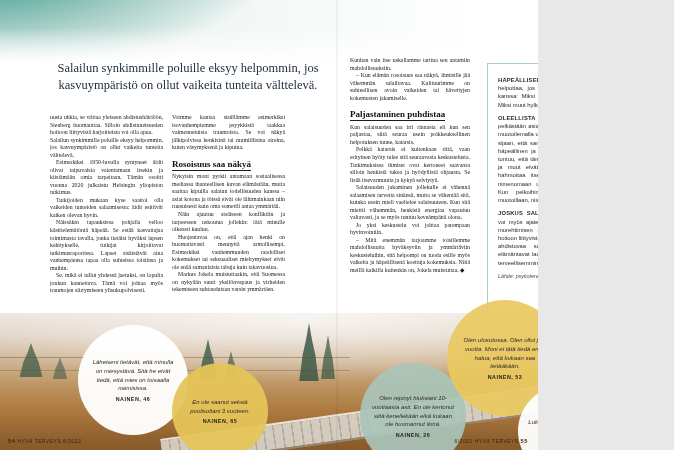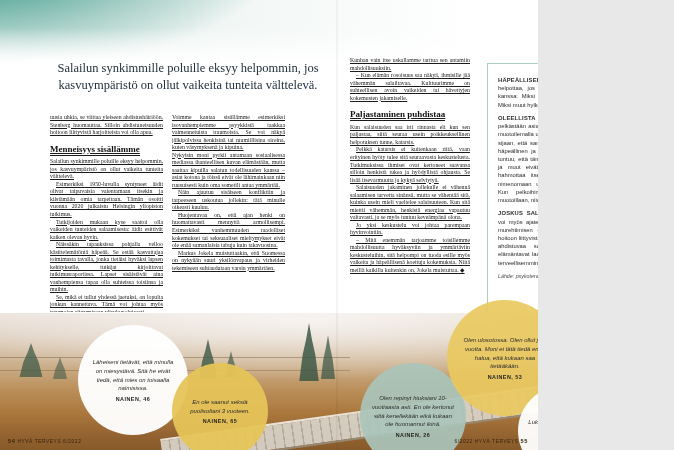--- a/index.html
+++ b/index.html
@@ -15,21 +15,21 @@
 
   .fold{position:absolute;left:336px;top:0;width:3px;height:450px;
     background:linear-gradient(to right, rgba(0,0,0,0.06), rgba(0,0,0,0));pointer-events:none;}
 
   
   .quote{position:absolute;left:52px;top:60px;width:272px;text-align:center;
     font-size:12.5px;line-height:1.36;color:#22303e;}
 
   
   .col{position:absolute;font-size:5.8px;line-height:1.3;color:#1b1b1b;
-    text-align:justify;overflow:hidden;hyphens:auto;text-decoration:underline;}
+    text-align:justify;overflow:hidden;hyphens:auto;}
   .col p{margin:0;}
   .col p.ind{text-indent:6px;}
   .h2{display:block;font-size:9px;font-weight:bold;color:#101010;margin:7px 0 3px;text-align:left;}
   .h2 span{border-bottom:0.8px solid #1b1b1b;padding-bottom:1px;}
   .col1{left:50px;top:114px;width:113px;height:198px;}
   .col2{left:172px;top:114px;width:113px;height:198px;}
   .col3{left:350px;top:57px;width:120px;height:256px;}
 
   
   .sidebar{position:absolute;left:487px;top:63px;width:151px;height:252px;box-sizing:border-box;
@@ -78,30 +78,30 @@
 <body>
 
 <div class="spread">
 
   <div class="top-strip"></div>
 
   <div class="quote">Salailun synkimmille poluille eksyy helpommin, jos kasvuympäristö on ollut vaikeita tunteita välttelevä.</div>
 
   <div class="col col1">
     <p>uusia uhkia, se viittaa yleiseen ahdistushäiriöön, Stenberg huomauttaa. Silloin ahdistuneisuuden hoitoon liittyvistä harjoitteista voi olla apua.</p>
-    <span class="h2"><span>Menneisyys sisällämme</span></span>
     <p>Salailun synkimmille poluille eksyy helpommin, jos kasvuympäristö on ollut vaikeita tunteita välttelevä.</p>
     <p class="ind">Esimerkiksi 1950-luvulla syntyneet äidit olivat taipuvaisia vaientamaan itsekin ja kiistämään omia tarpeitaan. Tämän osoitti vuonna 2020 julkaistu Helsingin yliopiston tutkimus.</p>
     <p class="ind">Tutkijoiden mukaan kyse saattoi olla vaikeiden tunteiden salaamisesta: äidit esittivät kaiken olevan hyvin.</p>
     <p class="ind">Näissäkin tapauksissa pohjalla velloo käsittelemätöntä häpeää. Se estää kasvattajaa toimimasta tavalla, jonka tietäisi hyväksi lapsen kehitykselle, tutkijat kirjoittavat tutkimusraportissa. Lapset sisäistävät aina vanhempiensa tapaa olla suhteissa toisiinsa ja muihin.</p>
     <p class="ind">Se, mikä ei tullut yhdessä jaetuksi, on lopulta jonkun kannettava. Tämä voi johtaa myös traumojen siirtymiseen ylisukupolvisesti.</p>
   </div>
 
   <div class="col col2">
     <p>Voimme kantaa sisällämme esimerkiksi isovanhempiemme psyykkistä taakkaa vaimennetuista traumoista. Se voi näkyä jälkipolvissa henkisinä tai ruumiillisina oireina, kuten väsymyksenä ja kipuina.</p>
+    <span class="h2"><span>Rosoisuus saa näkyä</span></span>
     <p>Nykyisin moni pyrkii antamaan sosiaalisessa mediassa ihanteellisen kuvan elämästään, mutta saattaa kipuilla salatun todellisuuden kanssa – asiat kotona ja töissä eivät ole lähimainkaan niin ruusuisesti kuin oma sometili antaa ymmärtää.</p>
     <p class="ind">Näin ajautuu sisäiseen konfliktiin ja tarpeeseen uskoutua jollekin: tätä minulle oikeasti kuuluu.</p>
     <p class="ind">Huojentavaa on, että ajan henki on huomattavasti mennyttä armollisempi. Esimerkiksi vanhemmuuden raadolliset kokemukset tai seksuaaliset mieltymykset eivät ole enää samanlaisia tabuja kuin takavuosina.</p>
     <p class="ind">Markus Jokela muistuttaakin, että Suomessa on nykyään suuri yksilönvapaus ja virheiden tekemiseen suhtaudutaan varsin ymmärtäen.</p>
   </div>
 
   <div class="col col3">
     <p>Kunhan vain itse uskallamme tarttua sen antamiin mahdollisuuksiin.</p>
     <p class="ind">– Kun elämän rosoisuus saa näkyä, ihmisille jää vähemmän salailtavaa. Kulttuurimme on suhteellisen avoin vaikeiden tai hävettyjen kokemusten jakamiselle.</p>
     <span class="h2"><span>Paljastaminen puhdistaa</span></span>

